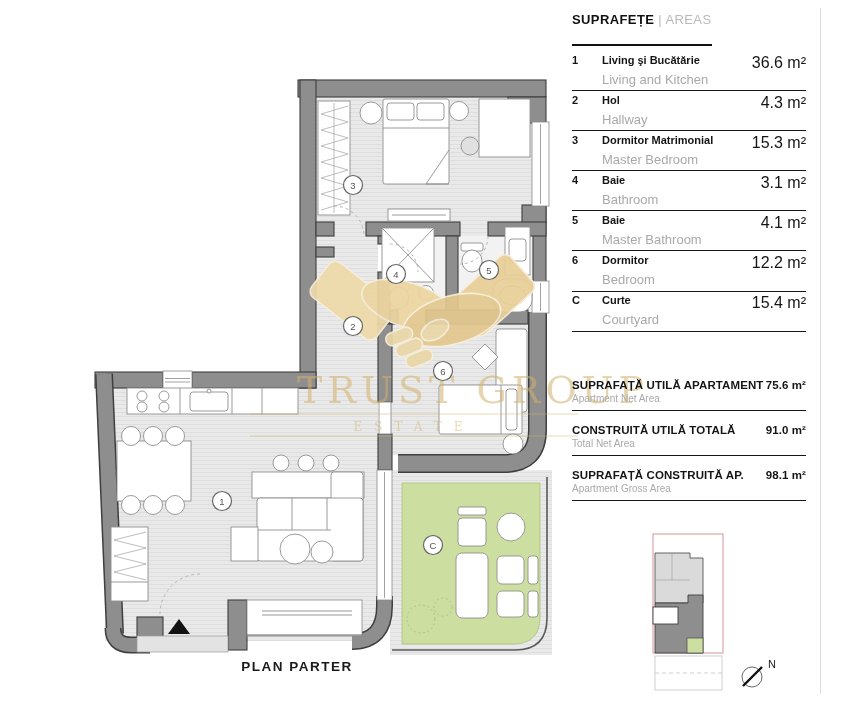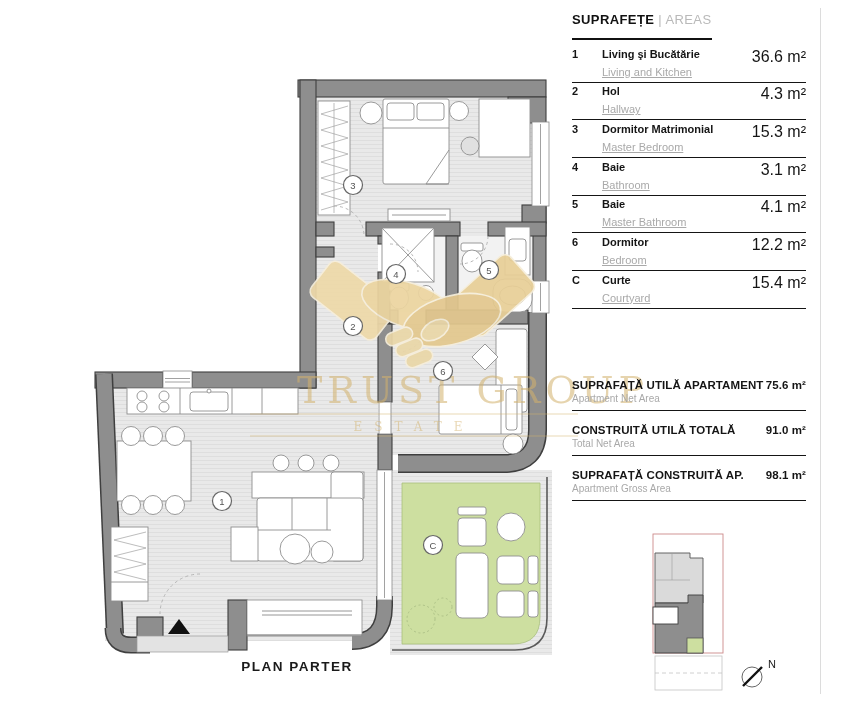--- a/index.html
+++ b/index.html
@@ -2,31 +2,31 @@
 <html><head>
 <meta charset="utf-8">
 <style>
   html,body{margin:0;padding:0;background:#ffffff;}
   #page{position:relative;width:859px;height:720px;background:#fff;overflow:hidden;
         font-family:"Liberation Sans",sans-serif;}
   svg{position:absolute;left:0;top:0;}
 
   
   .legend{position:absolute;left:572px;top:10px;width:234px;color:#151515;}
-  .legend-header{display:inline-block;border-bottom:2px solid #111;padding-bottom:11px;
+  .legend-header{display:inline-block;border-bottom:2px solid #111;padding-bottom:17px;
                  font-size:13px;letter-spacing:.4px;}
   .legend-header .ro{font-weight:bold;color:#111;}
   .legend-header .sep,.legend-header .en{color:#b9b9b9;font-weight:normal;}
   .legend-rows{margin-top:5px;}
   .lrow{display:grid;grid-template-columns:28px 1fr auto;column-gap:2px;
         border-bottom:1.6px solid #151515;padding:2.5px 0 3px;}
   .lrow .num{grid-row:1/3;font-weight:bold;font-size:11px;}
   .lrow .nm{font-weight:bold;font-size:11px;line-height:1.12;color:#151515;}
   .lrow .ar{font-weight:normal;font-size:16px;text-align:right;white-space:nowrap;}
-  .lrow .sub{grid-column:2/4;font-size:11px;color:#a9a9a9;line-height:1.2;text-decoration:underline;}
+  .lrow .sub{grid-column:2/4;font-size:13px;color:#a9a9a9;line-height:1.2;}
 
   .totals{position:absolute;left:572px;top:377px;width:234px;color:#151515;}
   .trow{border-bottom:1.6px solid #151515;padding:2px 0 6px;margin-bottom:11px;}
   .trow .line1{display:flex;justify-content:space-between;align-items:baseline;
                font-weight:bold;font-size:11.5px;letter-spacing:.1px;}
   .trow .line1 .val{white-space:nowrap;margin-left:0;}
   .trow .sub{font-size:10px;color:#a9a9a9;margin-top:2px;}
 
   .sheet-line{position:absolute;left:820px;top:8px;width:1px;height:686px;background:#dcdcdc;}
 </style>

